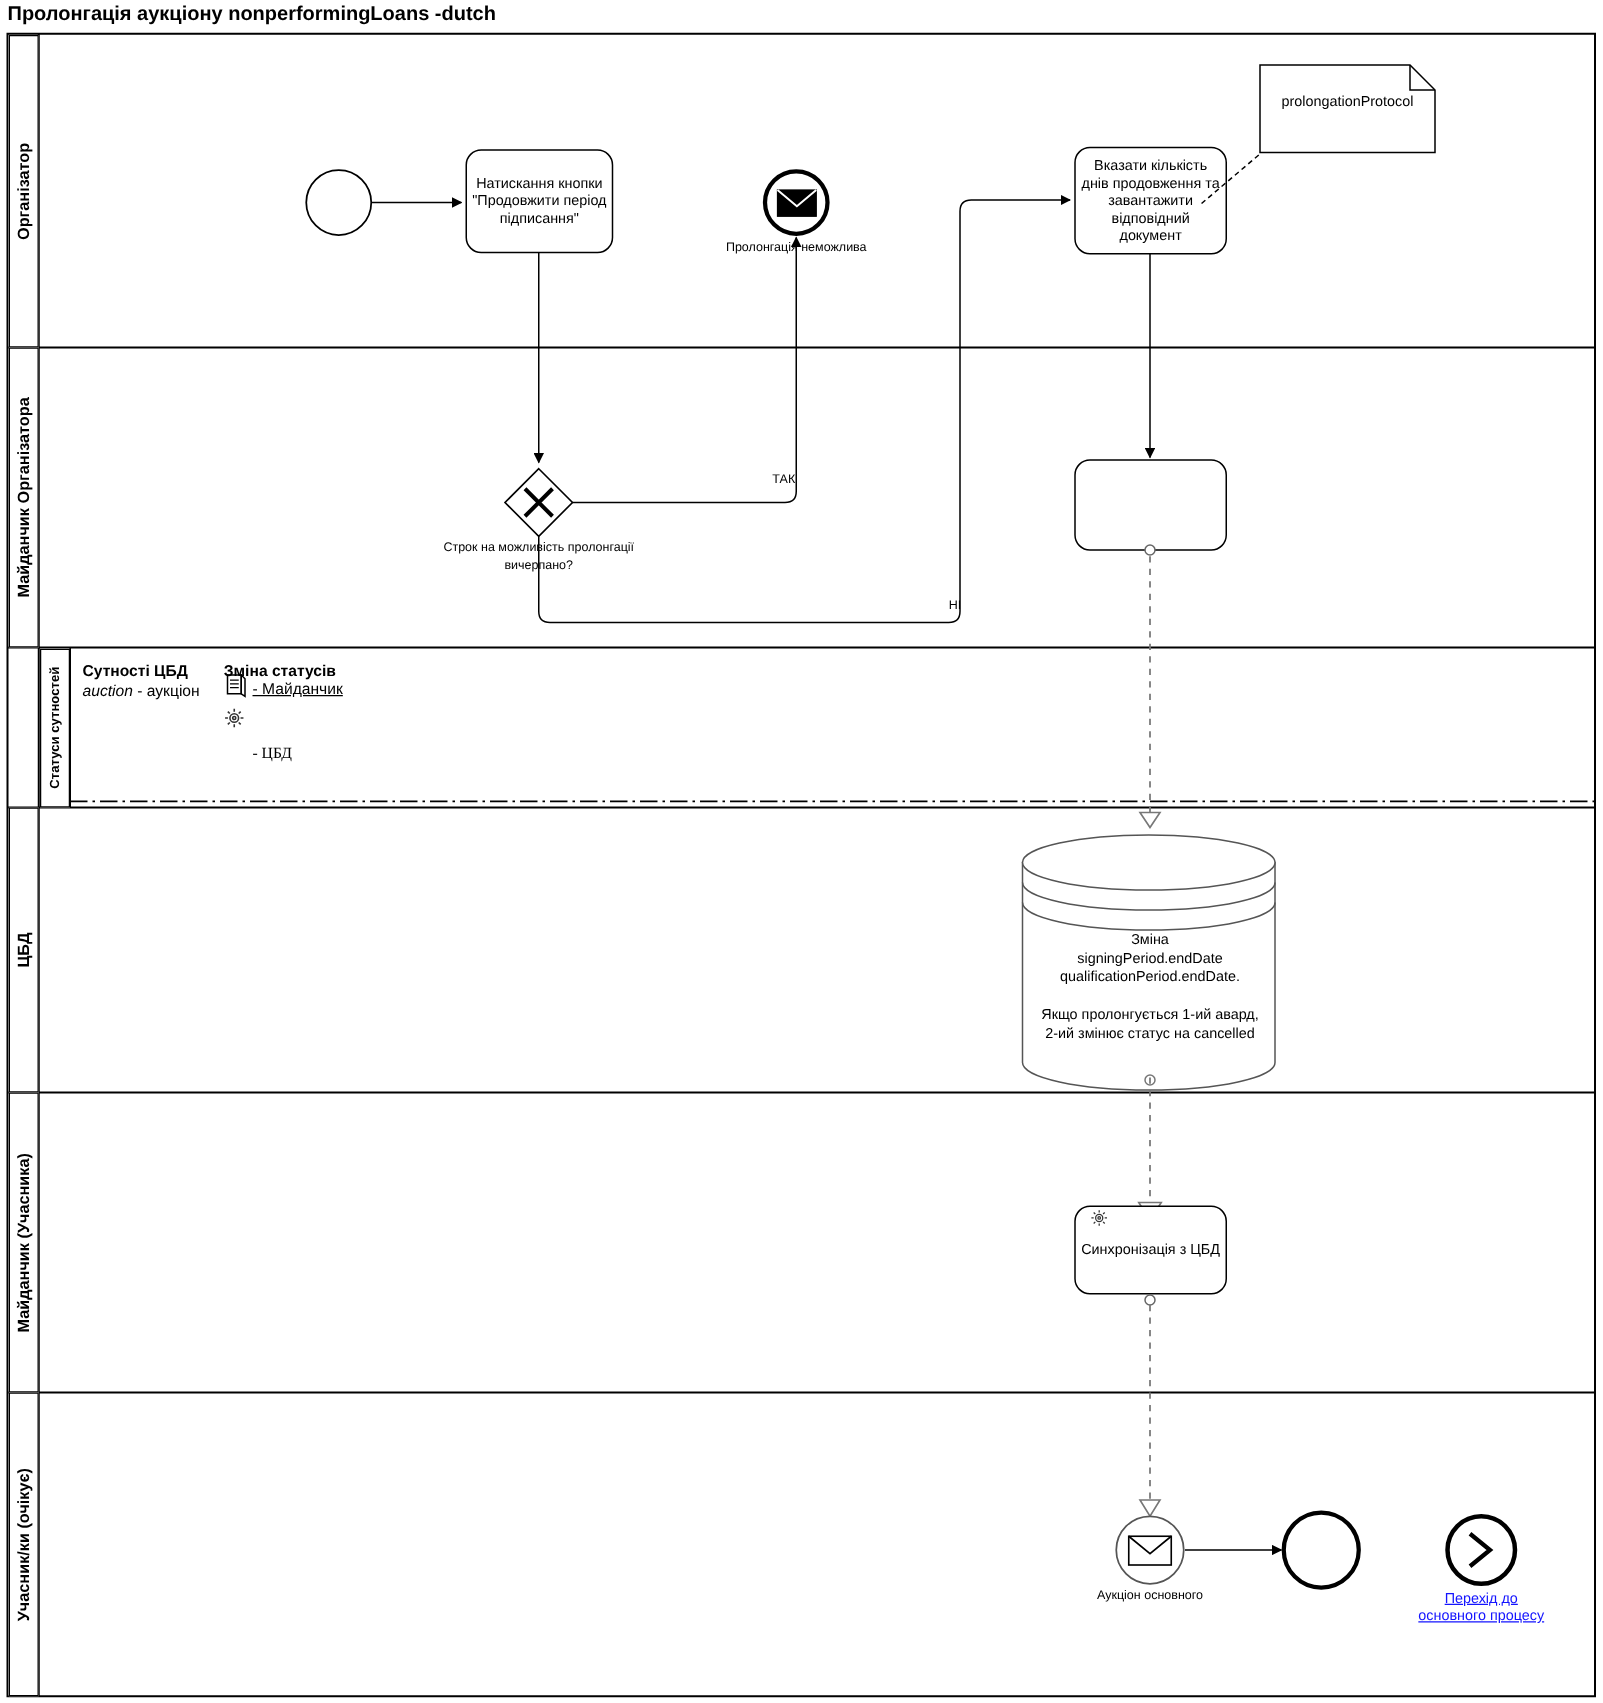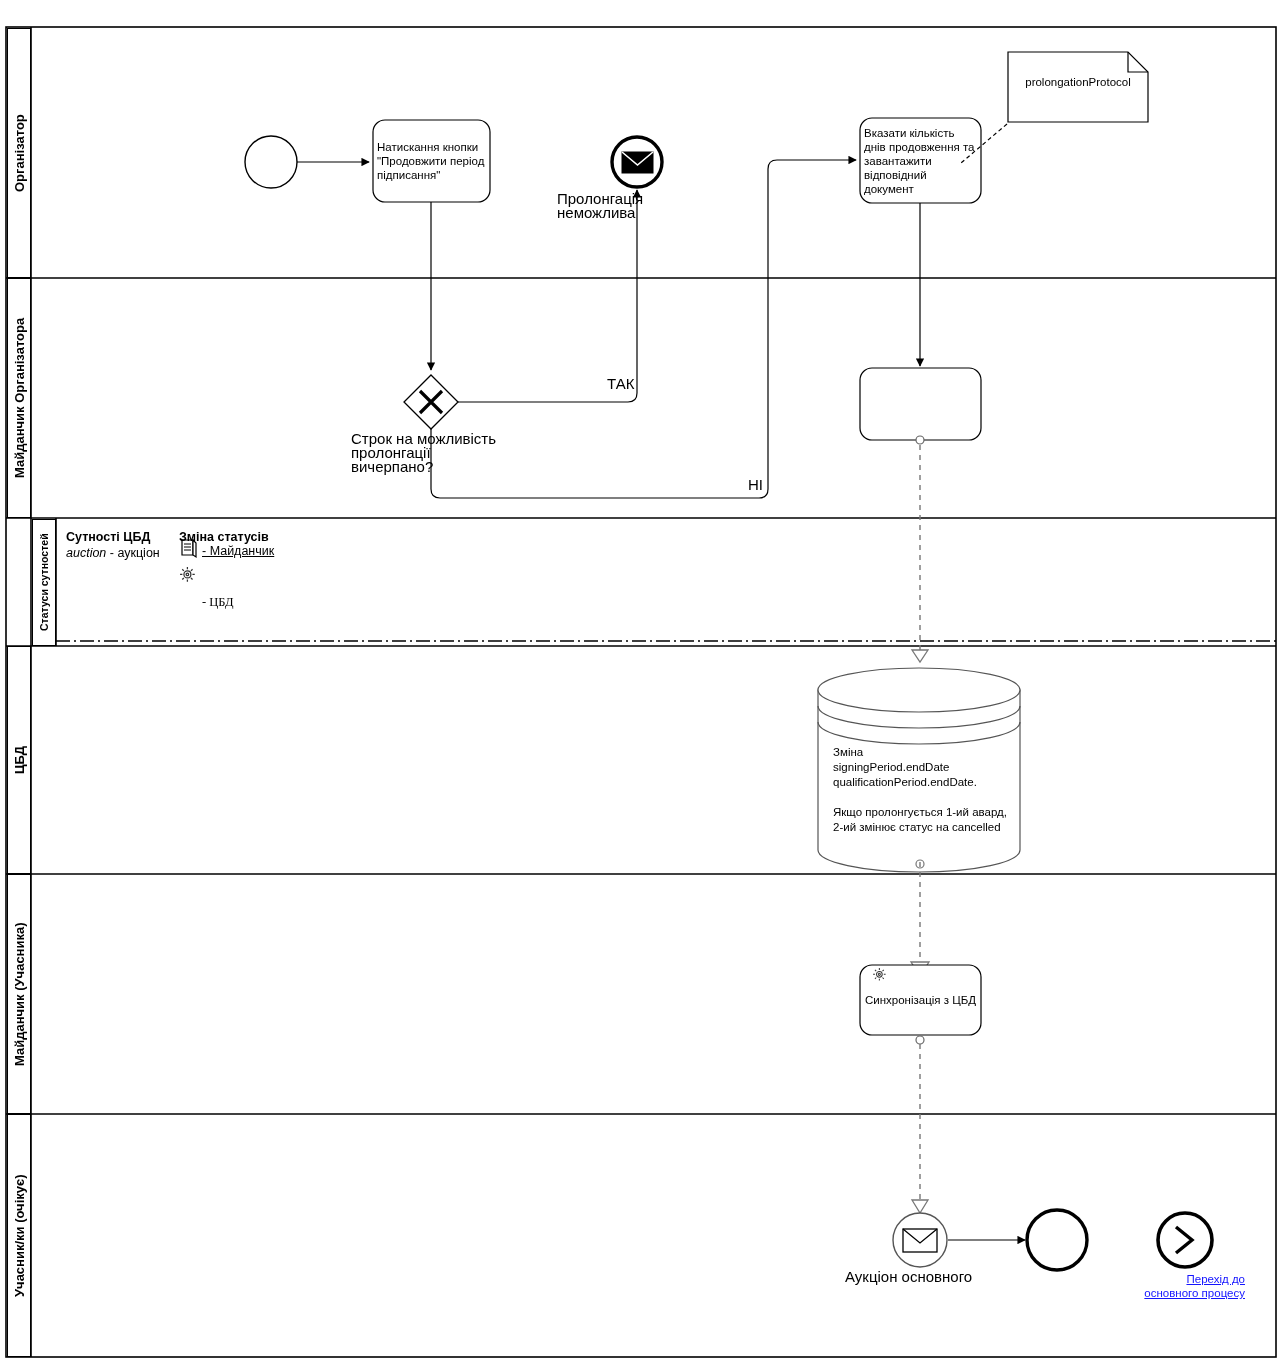--- a/index.html
+++ b/index.html
@@ -21,40 +21,42 @@
     box-sizing:border-box;
     border:1px solid #000;
     background:#fff;
     white-space:nowrap;
   }
 
   .svg-layer{position:absolute;left:0;top:0;width:1282px;height:1362px;}
 
   .nodetext{
     position:absolute;
-    font-size:11.5px;color:#000;line-height:14px;text-align:left;
+    font-size:11.5px;color:#000;line-height:14px;text-align:center;
     display:flex;align-items:center;justify-content:center;
     pointer-events:none;
   }
   .freetext{
-    position:absolute;font-size:15px;color:#000;line-height:14px;
+    position:absolute;font-size:10px;color:#000;line-height:14px;text-align:center;
   }
   .leg-h{position:absolute;font-size:12.5px;font-weight:bold;color:#000;}
   .leg-t{position:absolute;font-size:12.5px;color:#000;}
   .leg-i{font-style:italic;margin-top:29px;}
   .linktext{
-    position:absolute;font-size:11.5px;line-height:14px;text-align:right;
+    position:absolute;font-size:11.5px;line-height:14px;text-align:center;
     color:#1414ff;text-decoration:underline;cursor:pointer;
   }
 </style>
 </head>
 <body>
 
 <div id="page">
 
+  <div id="title">Пролонгація аукціону nonperformingLoans
+-dutch</div>
 
   <svg class="svg-layer" viewBox="0 0 1282 1362">
     <defs>
       <marker id="arrow" viewBox="0 0 10 10" refX="9" refY="5" markerWidth="7" markerHeight="7" orient="auto-start-reverse">
         <path d="M 0 0 L 10 5 L 0 10 z" fill="#000"></path>
       </marker>
       <marker id="openarrow" viewBox="0 0 10 10" refX="9" refY="5" markerWidth="9" markerHeight="9" orient="auto-start-reverse">
         <path d="M 0 0 L 10 5 L 0 10 z" fill="#fff" stroke="#555" stroke-width="1"></path>
       </marker>
     </defs>

